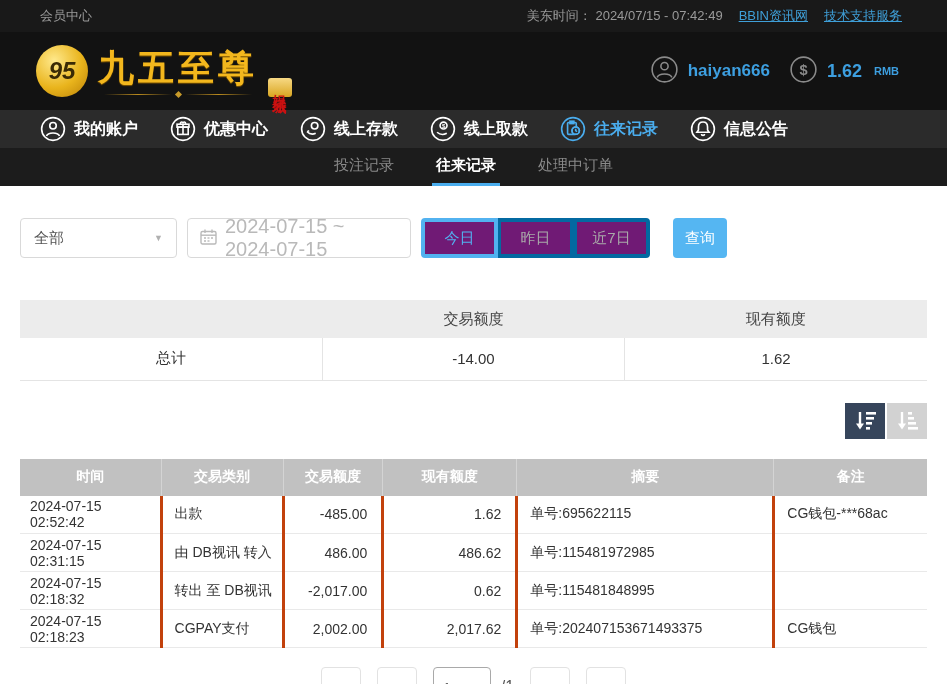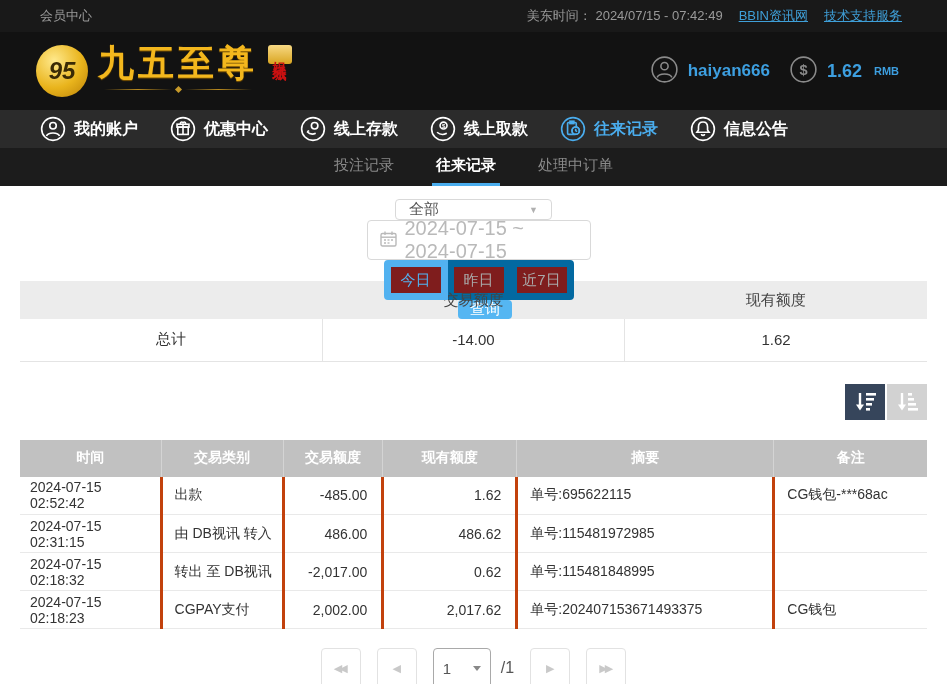--- a/index.html
+++ b/index.html
@@ -10,21 +10,21 @@
   .topbar { height:32px; background:#191919; display:flex; align-items:center;
     justify-content:space-between; padding:0 45px 0 40px; }
   .topbar .left { color:#9a9a9a; font-size:13px; }
   .topbar .right { display:flex; align-items:center; gap:16px; }
   .topbar .time { color:#9a9a9a; font-size:13px; }
   .topbar a.tlink { color:#3f9fd8; font-size:13px; text-decoration:underline; cursor:pointer; }
 
   
   .header { height:78px; background:#121212; display:flex; align-items:center;
     justify-content:space-between; padding:0 48px 0 36px; }
-  .brand { display:flex; align-items:flex-start; }
+  .brand { display:flex; align-items:flex-end; }
   .logo-circle { width:52px; height:52px; border-radius:50%;
     background:radial-gradient(circle at 35% 30%, #ffe98c, #e9b41c 55%, #b97f07);
     display:flex; align-items:center; justify-content:center;
     color:#3a2a05; font-weight:bold; font-size:24px; font-style:italic; }
   .brand-mid { margin-left:10px; display:flex; flex-direction:column; }
   .brand-title { font-size:36px; font-weight:bold; color:#f3b71d;
     text-shadow:0 1px 1px #7a5200; letter-spacing:4px; line-height:1; }
   .flourish { display:flex; align-items:center; gap:4px; margin-top:6px; padding:0 6px; }
   .fl-line { height:1px; flex:1; background:linear-gradient(90deg,transparent,#b98a1e,transparent); }
   .fl-diamond { width:5px; height:5px; background:#c79a2a; transform:rotate(45deg); }
@@ -49,30 +49,30 @@
   
   .subnav { height:38px; background:#1c1c1c; display:flex; align-items:flex-end;
     justify-content:center; gap:34px; }
   .tab { color:#8a8a8a; font-size:15px; padding:0 4px 8px; cursor:pointer;
     border-bottom:3px solid transparent; }
   .tab.active { color:#fff; border-bottom-color:#4aadee; font-weight:bold; }
 
   
   .content { padding:0 20px; }
 
-  .filters { margin-top:13px; display:flex; align-items:center; height:40px;flex-direction:column; }
+  .filters { margin-top:32px; display:flex; height:40px; }
   .sel-box { width:157px; height:40px; border:1px solid #d9d9d9; border-radius:4px;
     display:flex; align-items:center; justify-content:space-between;
     padding:0 13px; color:#555; font-size:15px; cursor:pointer; background:#fff; }
   .caret { color:#b0b0b0; font-size:9px; }
   .date-box { margin-left:10px; width:224px; height:40px; border:1px solid #d9d9d9;
     border-radius:4px; display:flex; align-items:center; gap:8px; padding:0 12px;
     color:#b9b9b9; font-size:20px; cursor:pointer; background:#fff; }
   .btn-group { margin-left:10px; display:flex; }
-  .qbtn { width:64px; height:40px; background:#7f1d1d; border:7px solid #0369a1;
+  .qbtn { width:77px; height:40px; background:#701a75; border:4px solid #0369a1;
     color:#a9a9a9; font-size:15px; cursor:pointer; margin-left:-1px; }
   .qbtn.first { border-radius:4px 0 0 4px; margin-left:0; }
   .qbtn.last { border-radius:0 4px 4px 0; }
   .qbtn.active { border-color:#52b2f0; color:#52b2f0; position:relative; z-index:1; }
   .search-btn { margin-left:23px; width:54px; height:40px; background:#55b6f2;
     border:none; border-radius:4px; color:#fff; font-size:15px; cursor:pointer; }
 
   
   table { border-collapse:collapse; width:100%; table-layout:fixed; }
   .summary { margin-top:42px; }

